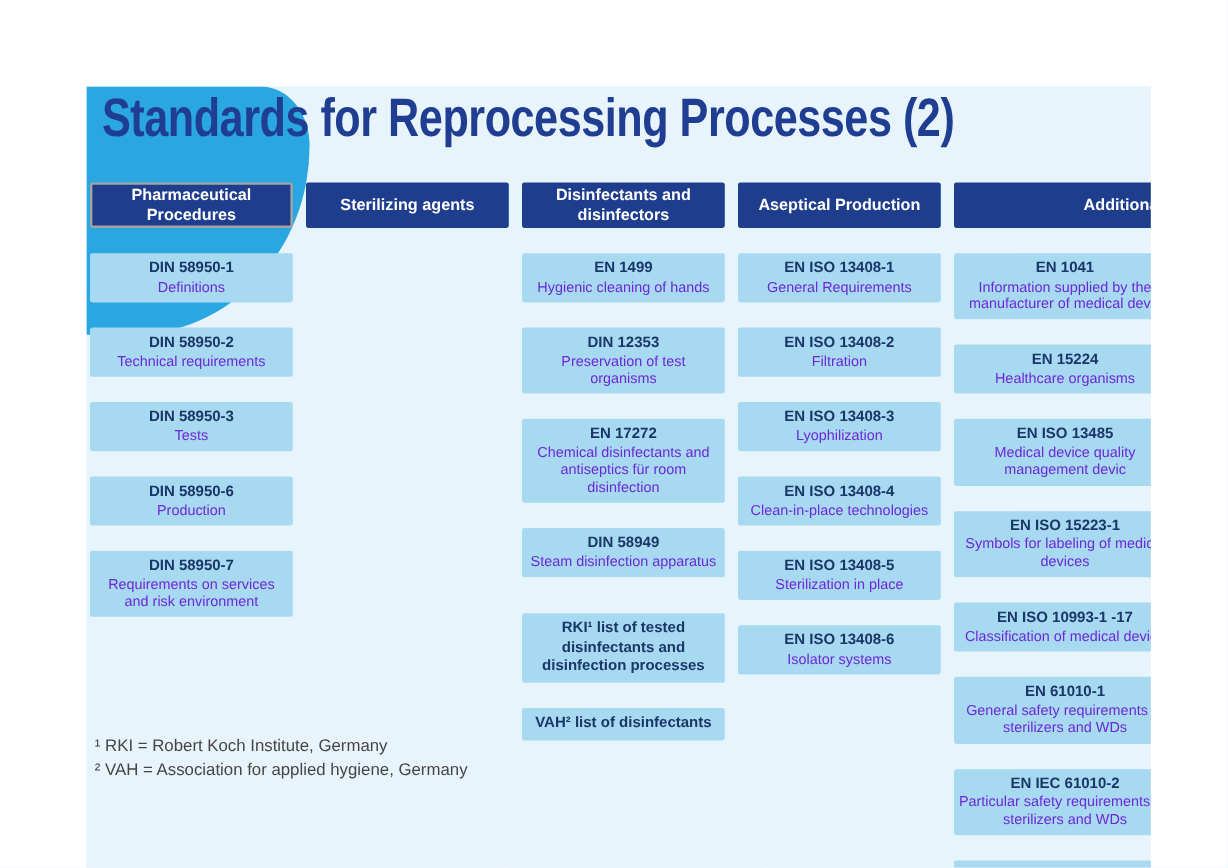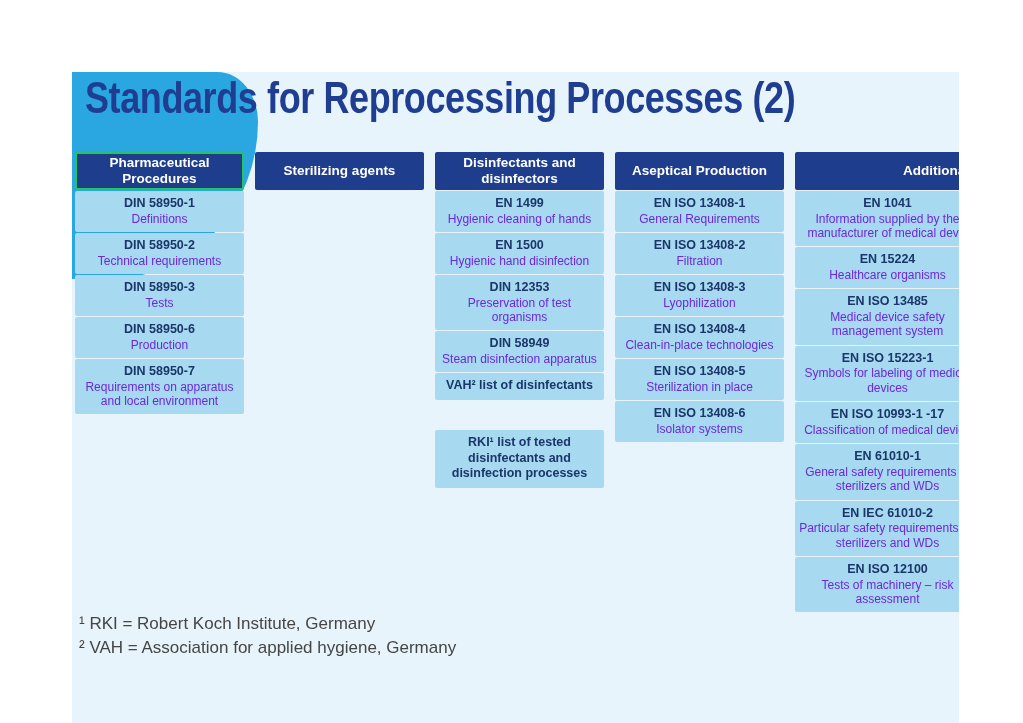--- a/index.html
+++ b/index.html
@@ -56,46 +56,46 @@
     font-size: 13.5px;
     line-height: 1.18;
     height: 38px;
     display: flex;
     align-items: center;
     justify-content: center;
     text-align: center;
     border-radius: 2px;
     padding: 2px 4px;
   }
-  .column.c1 .col-header { border: 2px solid #22c55e; }
+  .column.c1 .col-header { border: 2px solid #a3a3a3; }
   .column.c5 .col-header { width: 282px; }
   .item {
     background: var(--box-blue, #a7d9f1);
-    margin-top: 1px;
+    margin-top: 21px;
     padding: 5px 4px 6px;
     text-align: center;
     border-radius: 2px;
   }
   .item.gap-before { margin-top: 30px; }
   .item .code {
     font-size: 12.5px;
     font-weight: bold;
     color: #1b3668;
     line-height: 1.25;
   }
   .item .desc {
     font-size: 12px;
     color: #6d28d9;
     line-height: 1.2;
   }
   .footnotes {
     position: absolute;
     left: 7px; top: 540px;
     z-index: 2;
-    font-size: 17px;
+    font-size: 14px;
     color: #454545;
     line-height: 1.4;
   }
 </style>
 </head>
 <body>
 
 <div class="slide">
   <div class="blob"></div>
   <h1 class="title">Standards for Reprocessing Processes (2)</h1>
@@ -113,50 +113,50 @@
         <div class="item">
           <div class="code">DIN 58950-3</div>
           <div class="desc">Tests</div>
         </div>
         <div class="item">
           <div class="code">DIN 58950-6</div>
           <div class="desc">Production</div>
         </div>
         <div class="item">
           <div class="code">DIN 58950-7</div>
-          <div class="desc">Requirements on apparatus and local environment</div>
+          <div class="desc">Requirements on services and risk environment</div>
         </div>
       </div>
       <div class="column c2">
         <div class="col-header">Sterilizing agents</div>
       </div>
       <div class="column c3">
         <div class="col-header">Disinfectants and disinfectors</div>
         <div class="item">
           <div class="code">EN 1499</div>
           <div class="desc">Hygienic cleaning of hands</div>
         </div>
         <div class="item">
-          <div class="code">EN 1500</div>
-          <div class="desc">Hygienic hand disinfection</div>
-        </div>
-        <div class="item">
           <div class="code">DIN 12353</div>
           <div class="desc">Preservation of test organisms</div>
         </div>
         <div class="item">
+          <div class="code">EN 17272</div>
+          <div class="desc">Chemical disinfectants and antiseptics für room disinfection</div>
+        </div>
+        <div class="item">
           <div class="code">DIN 58949</div>
           <div class="desc">Steam disinfection apparatus</div>
         </div>
-        <div class="item">
-          <div class="code">VAH² list of disinfectants</div>
-        </div>
         <div class="item gap-before">
           <div class="code">RKI¹ list of tested disinfectants and disinfection processes</div>
         </div>
+        <div class="item">
+          <div class="code">VAH² list of disinfectants</div>
+        </div>
       </div>
       <div class="column c4">
         <div class="col-header">Aseptical Production</div>
         <div class="item">
           <div class="code">EN ISO 13408-1</div>
           <div class="desc">General Requirements</div>
         </div>
         <div class="item">
           <div class="code">EN ISO 13408-2</div>
           <div class="desc">Filtration</div>
@@ -183,21 +183,21 @@
         <div class="item">
           <div class="code">EN 1041</div>
           <div class="desc">Information supplied by the manufacturer of medical devic</div>
         </div>
         <div class="item">
           <div class="code">EN 15224</div>
           <div class="desc">Healthcare organisms</div>
         </div>
         <div class="item">
           <div class="code">EN ISO 13485</div>
-          <div class="desc">Medical device safety management system</div>
+          <div class="desc">Medical device quality management devic</div>
         </div>
         <div class="item">
           <div class="code">EN ISO 15223-1</div>
           <div class="desc">Symbols for labeling of medical devices</div>
         </div>
         <div class="item">
           <div class="code">EN ISO 10993-1 -17</div>
           <div class="desc">Classification of medical device</div>
         </div>
         <div class="item">

